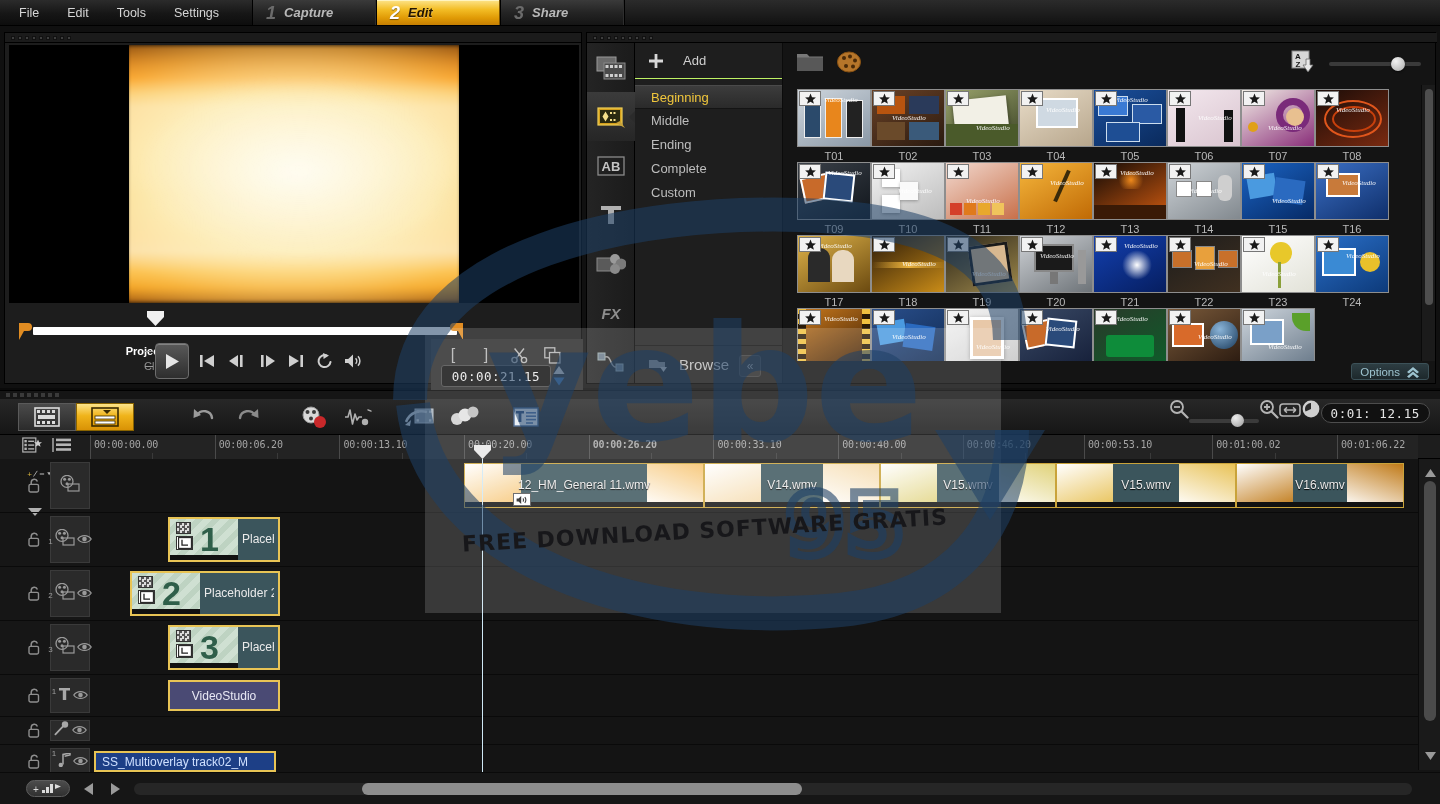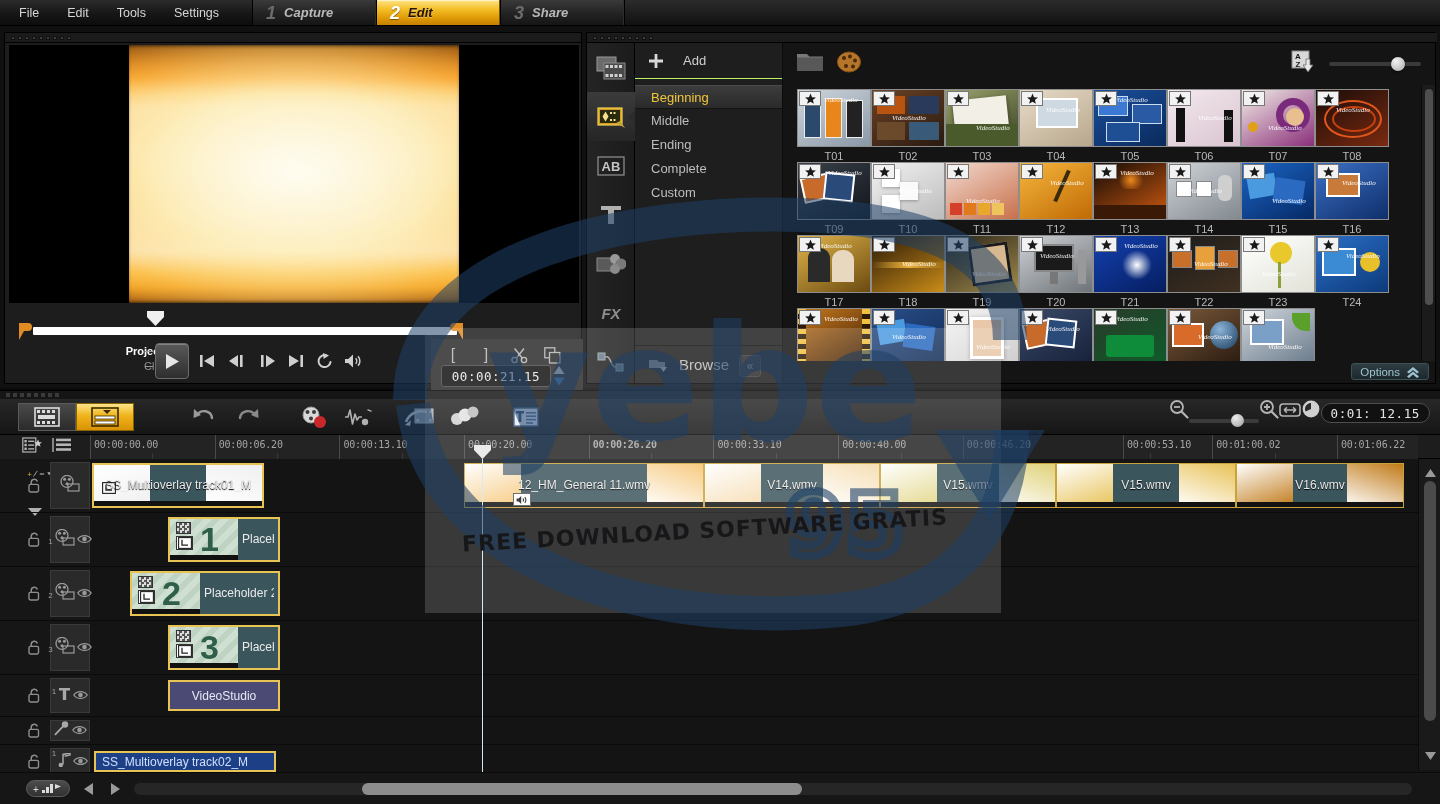--- a/index.html
+++ b/index.html
@@ -1277,21 +1277,21 @@
           </div>
           <div class="subtick" style="left: 685.822px;"></div>
           <div class="tick" style="left: 748.169px;">
             <span>00:00:40.00</span>
           </div>
           <div class="subtick" style="left: 810.516px;"></div>
           <div class="tick" style="left: 872.864px;">
             <span>00:00:46.20</span>
           </div>
           <div class="subtick" style="left: 935.211px;"></div>
-          <div class="tick" style="left: 1033px;">
+          <div class="tick" style="left: 994px;">
             <span>00:00:53.10</span>
           </div>
           <div class="subtick" style="left: 1059.91px;"></div>
           <div class="tick" style="left: 1122.25px;">
             <span>00:01:00.02</span>
           </div>
           <div class="subtick" style="left: 1184.6px;"></div>
           <div class="tick" style="left: 1246.95px;">
             <span>00:01:06.22</span>
           </div>
@@ -1325,30 +1325,20 @@
           <div class="thead">
             <span><svg width="20" height="17" viewBox="0 0 20 17">
                 <circle cx="7" cy="6.4" r="6" fill="none" stroke="#9a9a9a" stroke-width="1.3"></circle>
                 <circle cx="4.6" cy="4.2" r="1.5" fill="#9a9a9a"></circle>
                 <circle cx="9.4" cy="4.2" r="1.5" fill="#9a9a9a"></circle>
                 <circle cx="7" cy="8.8" r="1.5" fill="#9a9a9a"></circle>
                 <rect x="8" y="9" width="11" height="7" fill="none" stroke="#9a9a9a" stroke-width="1.2"></rect>
               </svg></span>
           </div>
           <div class="lane">
-            <div class="clip sel" style="left: 0px; width: 172px;">
-              <div class="cthumb l" style="background:linear-gradient(160deg,#ffffff,#f0f0f0);"></div>
-              <div class="cthumb r" style="background:linear-gradient(200deg,#f0f0f0,#ffffff);"></div>
-              <div class="cname">SS_Multioverlay track01_M</div>
-              <div style="position:absolute;left:8px;top:50%;margin-top:-6px;z-index:6;"><svg width="14" height="12" viewBox="0 0 14 12">
-                  <rect x="0.6" y="0.6" width="12.8" height="10.8" fill="none" stroke="#222" stroke-width="1.1"></rect>
-                  <path d="M4 2.8 v5.4 h6" stroke="#222" stroke-width="1.3" fill="none"></path>
-                </svg></div>
-              <div class="strip"></div>
-            </div>
             <div class="clip" style="left: 372px; width: 240px;">
               <div class="cthumb l" style="background:linear-gradient(160deg,#ffffff,#f6c16a);"></div>
               <div class="cthumb r" style="background:linear-gradient(200deg,#f6c16a,#ffffff);"></div>
               <div class="cname">12_HM_General 11.wmv</div>
               <div class="audio-badge" style="left:48px;">
                 <svg width="12" height="10" viewBox="0 0 12 10">
                   <path d="M0.6 3.4 h2 L5.2 1 v8 L2.6 6.6 h-2 z" fill="#1a1a1a"></path>
                   <path d="M7 3.4 a2.6 2.6 0 0 1 0 3.2" stroke="#1a1a1a" stroke-width="1.1" fill="none"></path>
                   <path d="M8.8 2.2 a4.6 4.6 0 0 1 0 5.6" stroke="#1a1a1a" stroke-width="1.1" fill="none"></path>
                 </svg>

